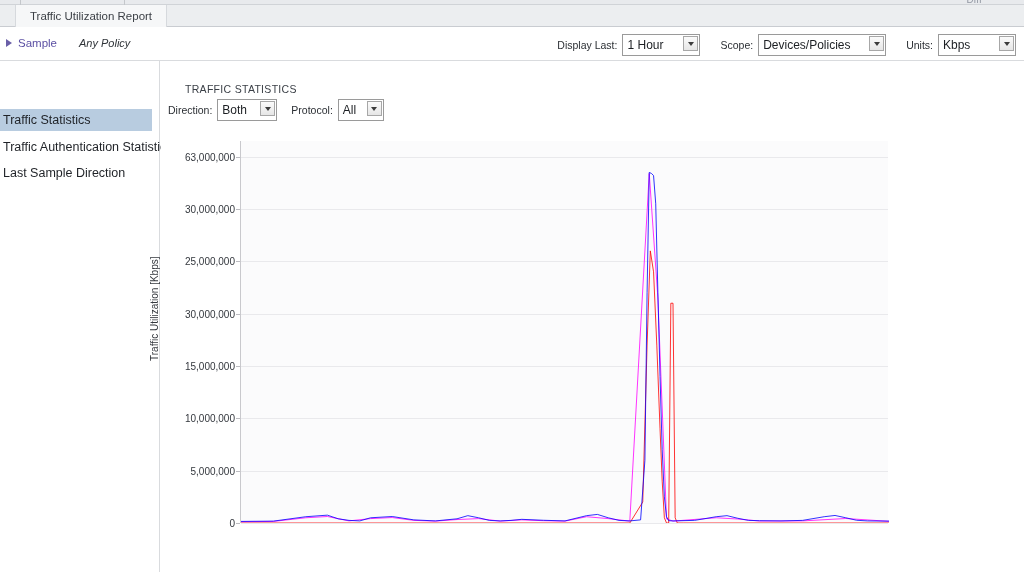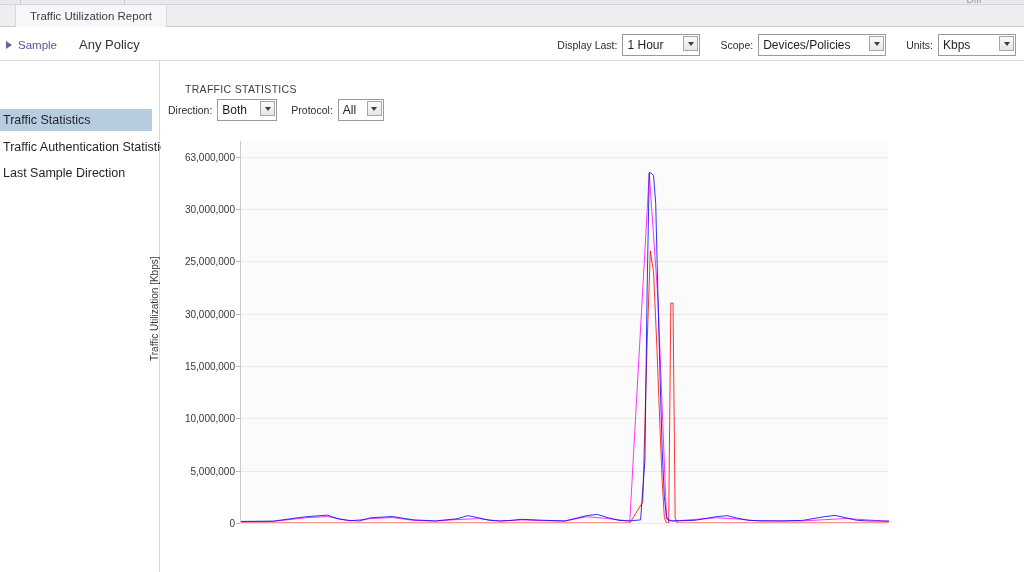--- a/index.html
+++ b/index.html
@@ -62,21 +62,21 @@
     width: 0; height: 0;
     border-top: 4.5px solid transparent;
     border-bottom: 4.5px solid transparent;
     border-left: 6px solid #6a5fa8;
     display: inline-block;
   }
   .scope-link {
     color: #5b4fa3; font-size: 11.5px; cursor: pointer;
   }
   .any-policy {
-    margin-left: 16px; color: #2f3338; font-size: 13px;
+    margin-left: 16px; color: #2f3338; font-size: 11px; font-style: italic;
   }
 
   .tb-right {
     position: absolute; right: 8px; top: 6px;
     display: flex; align-items: center; gap: 8px;
   }
   .tb-field { display: flex; align-items: center; margin-left: 12px; }
   .tb-label { font-size: 10.5px; color: #2b2f34; margin-right: 5px; white-space: nowrap; }
 
   .sel {

